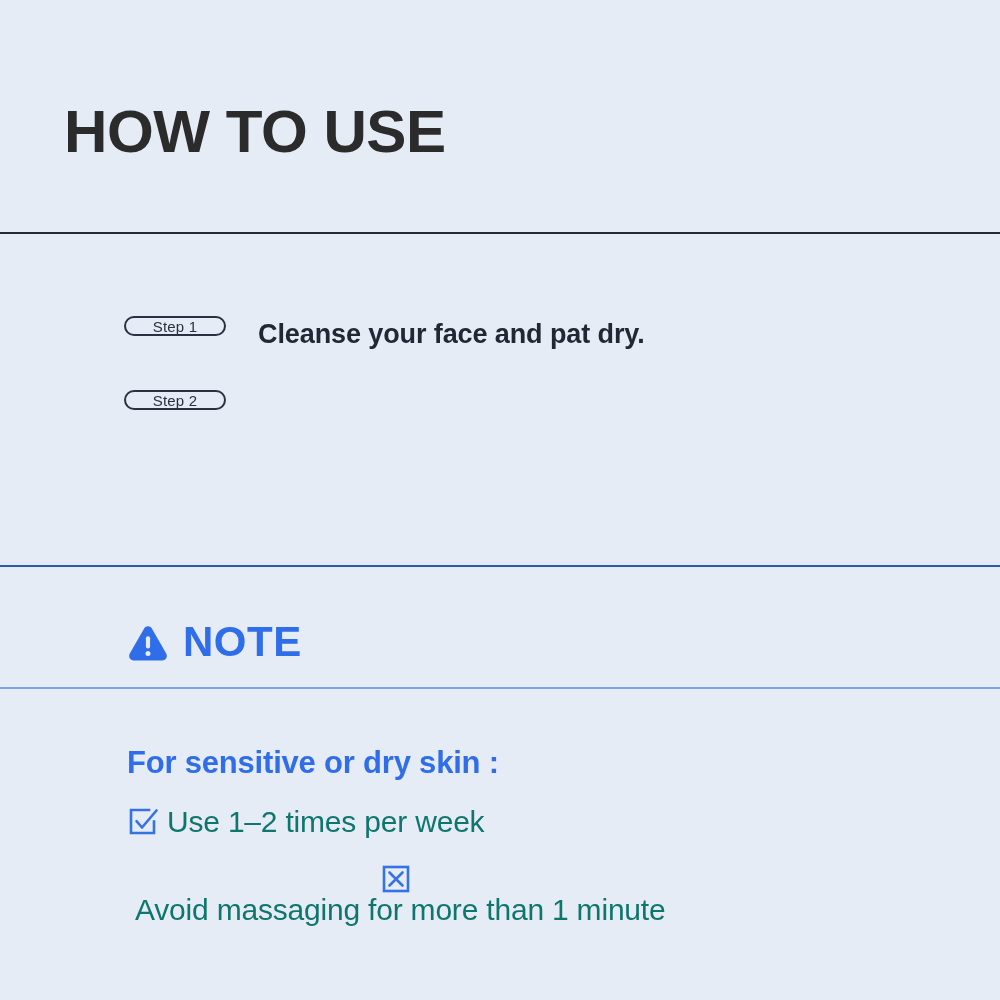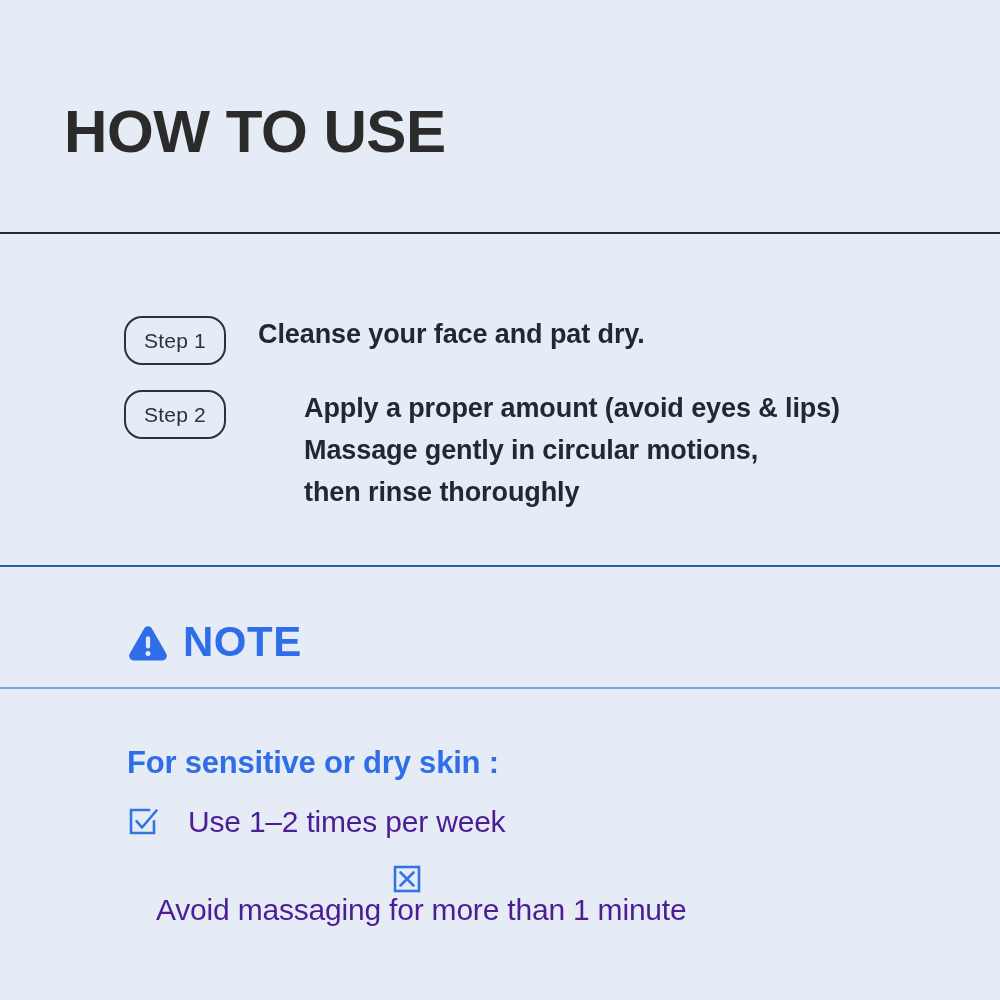--- a/index.html
+++ b/index.html
@@ -64,27 +64,27 @@
     position: absolute;
     display: flex;
     align-items: flex-start;
   }
   .step-row-1 { left: 124px; top: 79px; }
   .step-row-2 { left: 124px; top: 153px; gap: 46px; }
 
   .step-badge {
     flex: 0 0 auto;
     width: 102px;
-    height: 49px;
+    height: 20px;
     border: 2px solid #2b3140;
     border-radius: 18px;
     display: flex;
     align-items: center;
     justify-content: center;
-    font-size: 21px;
+    font-size: 15px;
     font-weight: 400;
     color: #2b3140;
     letter-spacing: 0.2px;
     background: transparent;
     margin-top: 3px;
   }
 
   .step-text {
     margin-left: 32px;
     font-size: 27px;
@@ -159,23 +159,23 @@
 
   .check-icon {
     width: 32px;
     height: 32px;
     flex: 0 0 auto;
     display: block;
     overflow: visible;
   }
 
   .check-text {
-    margin-left: 29px;
+    margin-left: 8px;
     font-size: 30px;
-    color: #4c1d95;
+    color: #0f766e;
     font-weight: 400;
     line-height: 1;
     letter-spacing: -0.2px;
   }
 </style>
 </head>
 <body>
 
 <section class="title-block">
   <h1 class="page-title">HOW TO USE</h1>
@@ -185,23 +185,20 @@
 
 <section class="steps-section">
 
   <div class="step-row step-row-1">
     <span class="step-badge">Step 1</span>
     <span class="step-text">Cleanse your face and pat dry.</span>
   </div>
 
   <div class="step-row step-row-2">
     <span class="step-badge">Step 2</span>
-    <span class="step-text">Apply a proper amount (avoid eyes &amp; lips)
-Massage gently in circular motions,
-then rinse thoroughly</span>
   </div>
 
 </section>
 
 <div class="divider divider-mid"></div>
 
 <section class="note-section">
   <div class="note-header">
     <svg class="warn-icon" viewBox="0 0 42 42">
       <path d="M21 4.2 C22.6 4.2 24.0 5.0 24.85 6.45 L39.2 31.6

